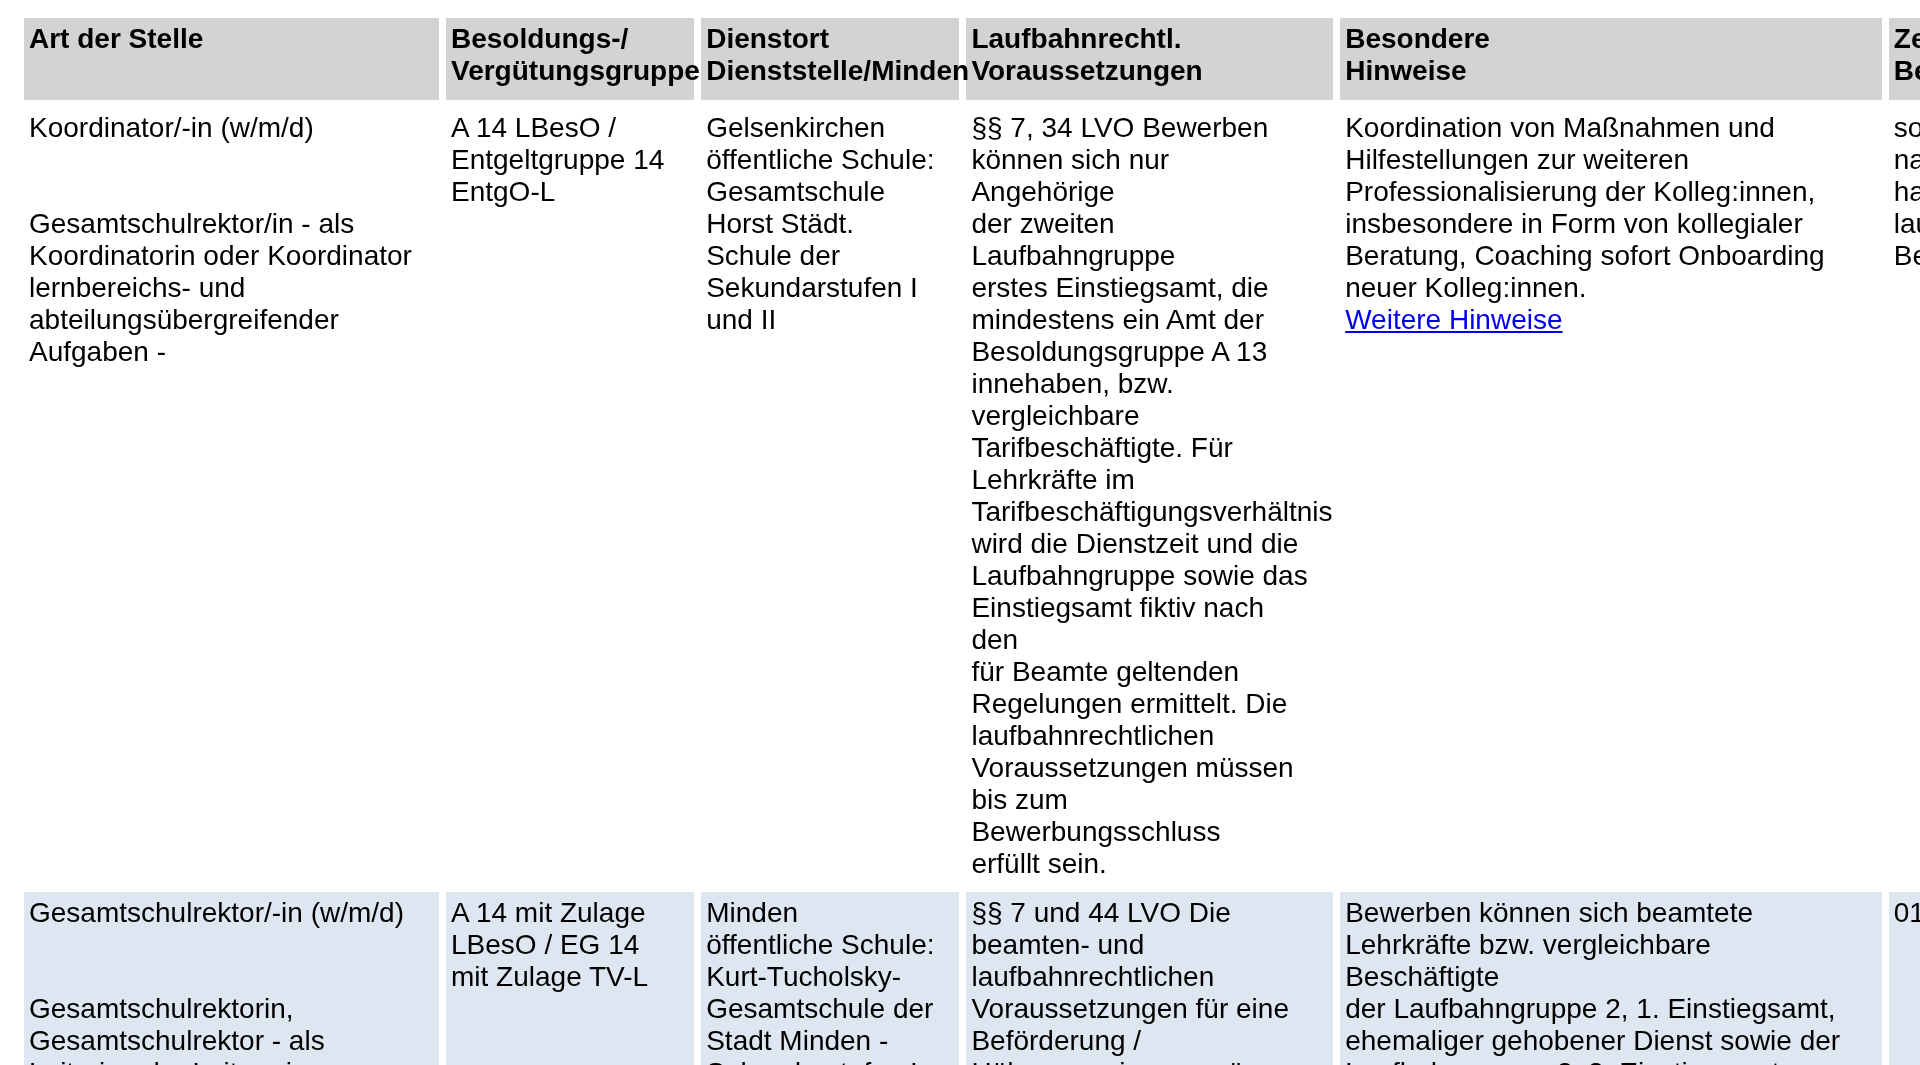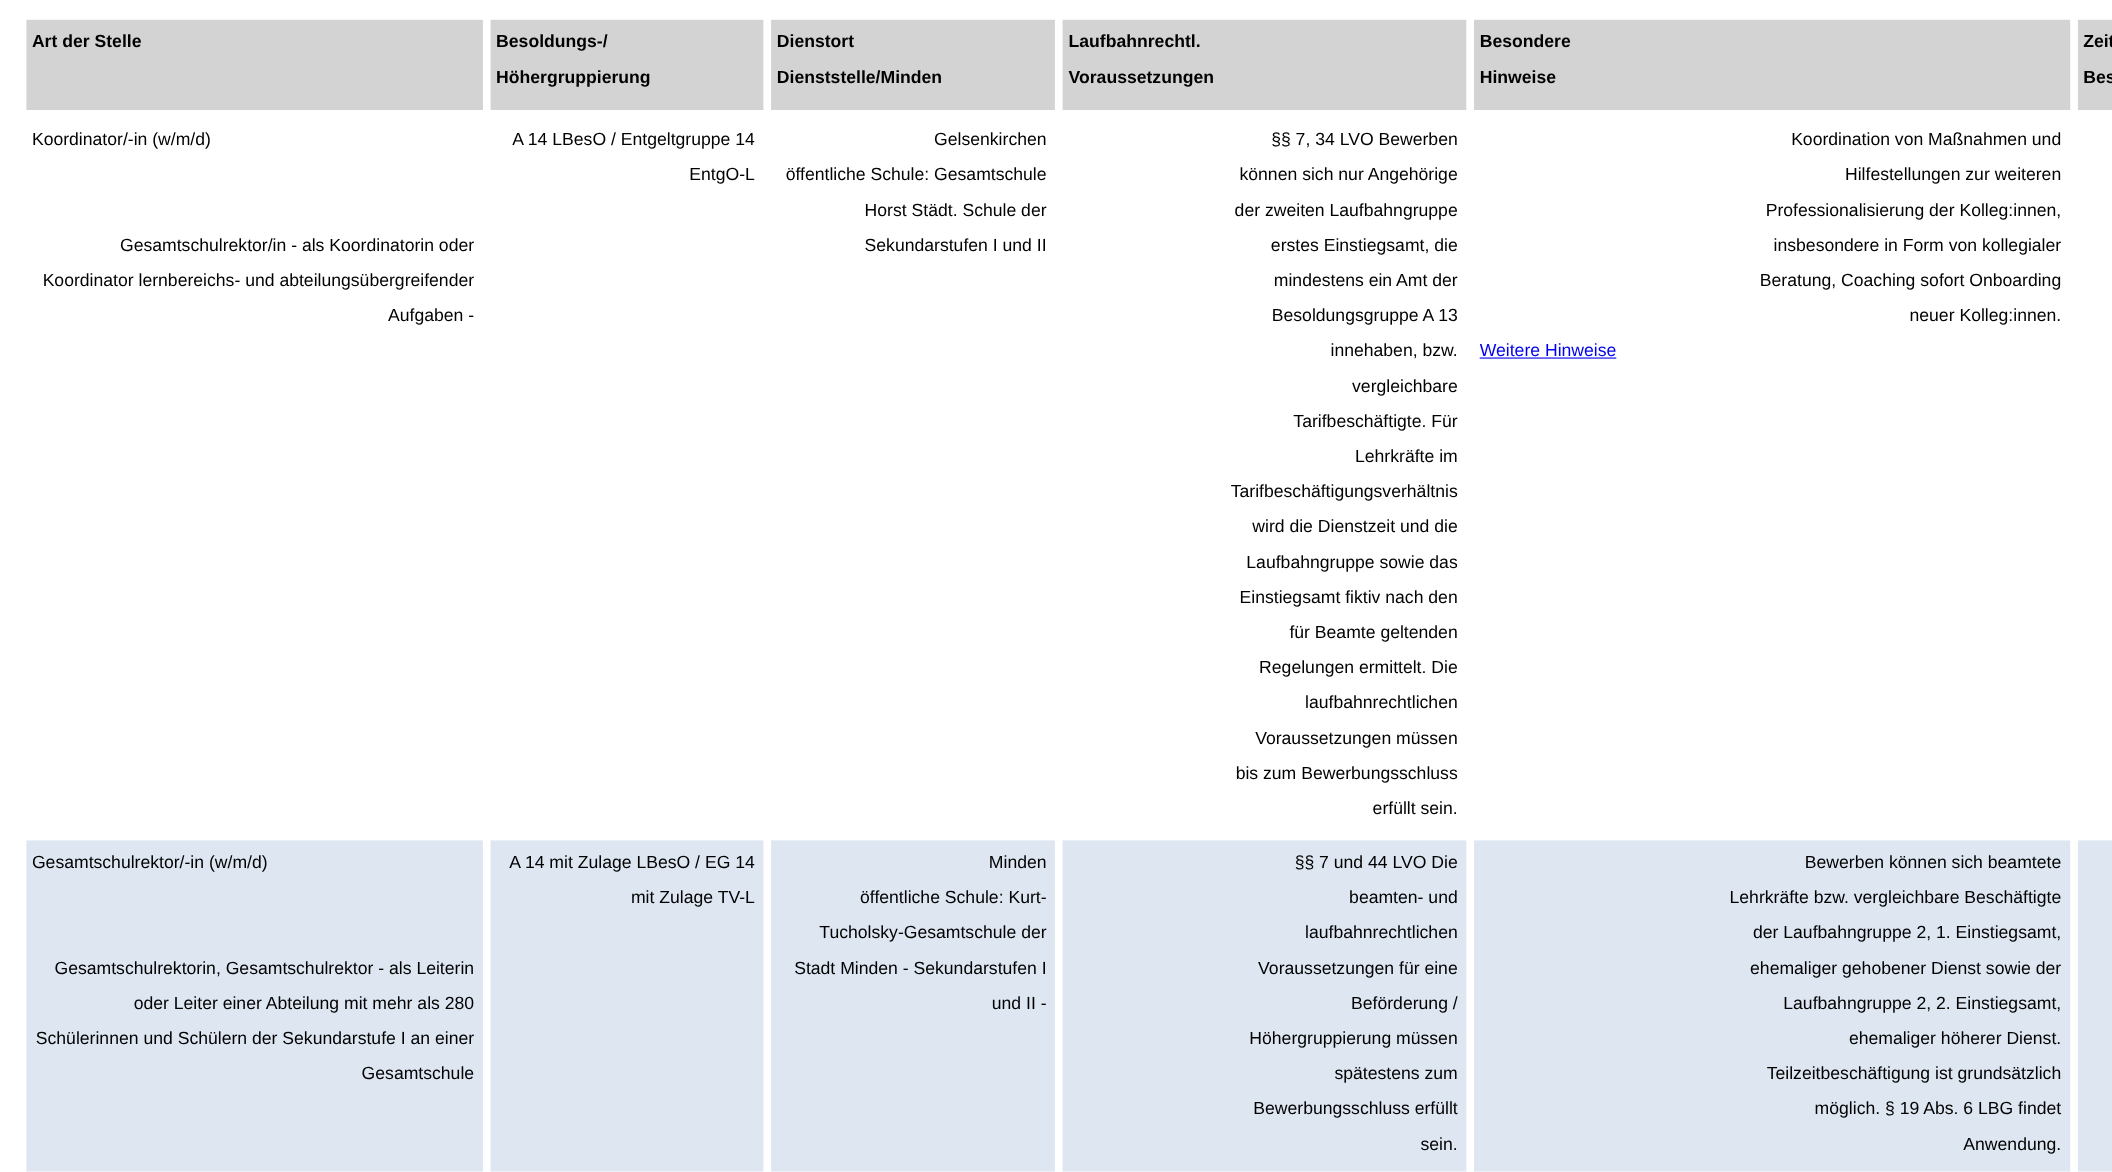--- a/index.html
+++ b/index.html
@@ -19,35 +19,35 @@
   }
   table.jobs {
     border-collapse: separate;
     border-spacing: 7px;
     margin: 11px 0 0 17px;
     table-layout: fixed;
     width: 2120px;
   }
   td, th {
     vertical-align: top;
-    padding: 5px 8px 5px 5px;
-    font-size: 16px;
+    padding: 5px 19px 5px 5px;
+    font-size: 28px;
     line-height: 32px;
     color: #000000;
     text-align: left;
   }
   th {
     background: #d3d3d3;
     font-weight: bold;
     height: 72px;
     white-space: pre-line;
   }
   tr.row-alt td { background: #dde6f1; }
   tr.row-plain td { background: #ffffff; }
-  .cell-text { white-space: pre-line; text-align: right; }
+  .cell-text { white-space: pre-line; }
   .cell-title {
     font-weight: normal;
     margin: 0 0 64px 0;
     white-space: pre-line;
   }
   a.hint-link {
     color: #0000ee;
     text-decoration: underline;
     cursor: pointer;
     margin-top: 25px;
@@ -71,21 +71,21 @@
         <col class="c2">
         <col class="c3">
         <col class="c4">
         <col class="c5">
         <col class="c6">
     </colgroup>
     <thead>
       <tr>
         <th>Art der Stelle</th>
         <th>Besoldungs-/
-Höhergruppierung</th>
+Vergütungsgruppe</th>
         <th>Dienstort
 Dienststelle/Minden</th>
         <th>Laufbahnrechtl.
 Voraussetzungen</th>
         <th>Besondere
 Hinweise</th>
         <th>Zeitpunkt der
 Besetzung</th>
       </tr>
     </thead>

